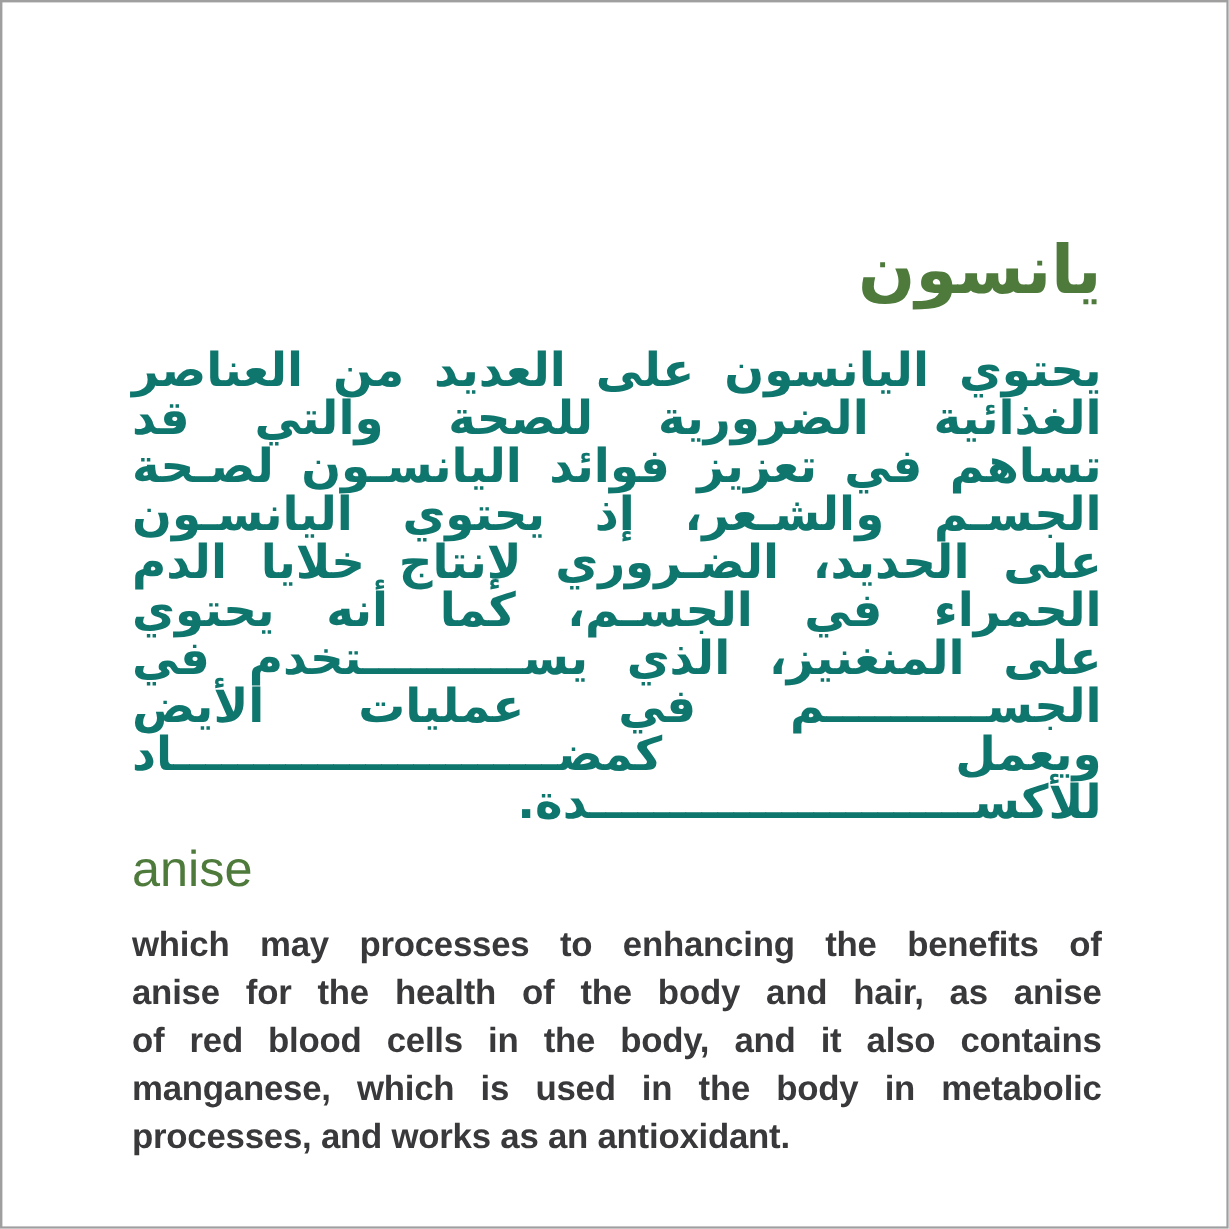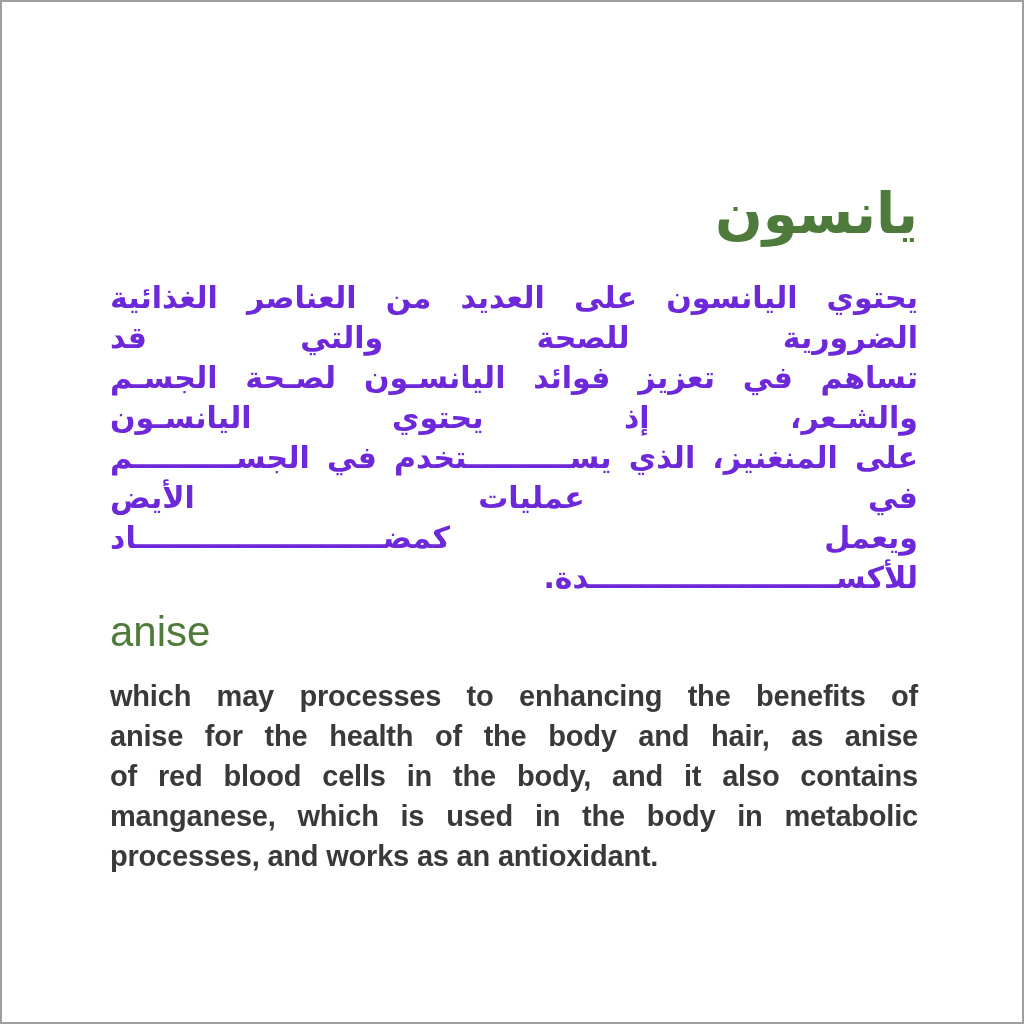--- a/index.html
+++ b/index.html
@@ -13,44 +13,44 @@
     height: 1024px;
     box-sizing: border-box;
     background: #ffffff;
     border: 2px solid #9f9f9f;
     overflow: hidden;
     font-family: "Liberation Sans", sans-serif;
   }
   .content {
     position: absolute;
     left: 108px;
-    top: 172px;
+    top: 184px;
     width: 808px;
   }
   .ar-title {
     margin: 0;
     padding: 0;
     direction: rtl;
     text-align: right;
     color: #4e7b3c;
     font-family: "DejaVu Sans", sans-serif;
     font-weight: bold;
     font-size: 56px;
     line-height: 80px;
   }
   .ar-para {
     margin-top: 24px;
     direction: rtl;
   }
   .ar-line {
     direction: rtl;
-    color: #6d28d9;
+    color: #0f766e;
     font-family: "DejaVu Sans", sans-serif;
     font-weight: bold;
-    font-size: 30px;
+    font-size: 39px;
     line-height: 40px;
     text-align: justify;
     text-align-last: justify;
     white-space: normal;
   }
   .en-title {
     margin: 12px 0 0 0;
     padding: 0;
     color: #4e7b3c;
     font-family: "Liberation Sans", sans-serif;
@@ -80,20 +80,21 @@
 <body>
 
 <div class="page">
   <div class="content">
 
     <h1 class="ar-title" dir="rtl">يانسون</h1>
 
     <div class="ar-para" dir="rtl">
       <div class="ar-line">يحتوي اليانسون على العديد من العناصر الغذائية الضرورية للصحة والتي قد</div>
       <div class="ar-line">تساهم في تعزيز فوائد اليانسـون لصـحة الجسـم والشـعر، إذ يحتوي اليانسـون</div>
+      <div class="ar-line">على الحديد، الضـروري لإنتاج خلايا الدم الحمراء في الجسـم، كما أنه يحتوي</div>
       <div class="ar-line">على المنغنيز، الذي يســــــــــتخدم في الجســــــــــم في عمليات الأيض</div>
       <div class="ar-line">ويعمل كمضــــــــــــــــــــــــاد للأكســــــــــــــــــــــــدة.</div>
     </div>
 
     <h2 class="en-title">anise</h2>
 
     <div class="en-para">
       <div class="en-line">which may processes to enhancing the benefits of</div>
       <div class="en-line">anise for the health of the body and hair, as anise</div>
       <div class="en-line">of red blood cells in the body, and it also contains</div>

